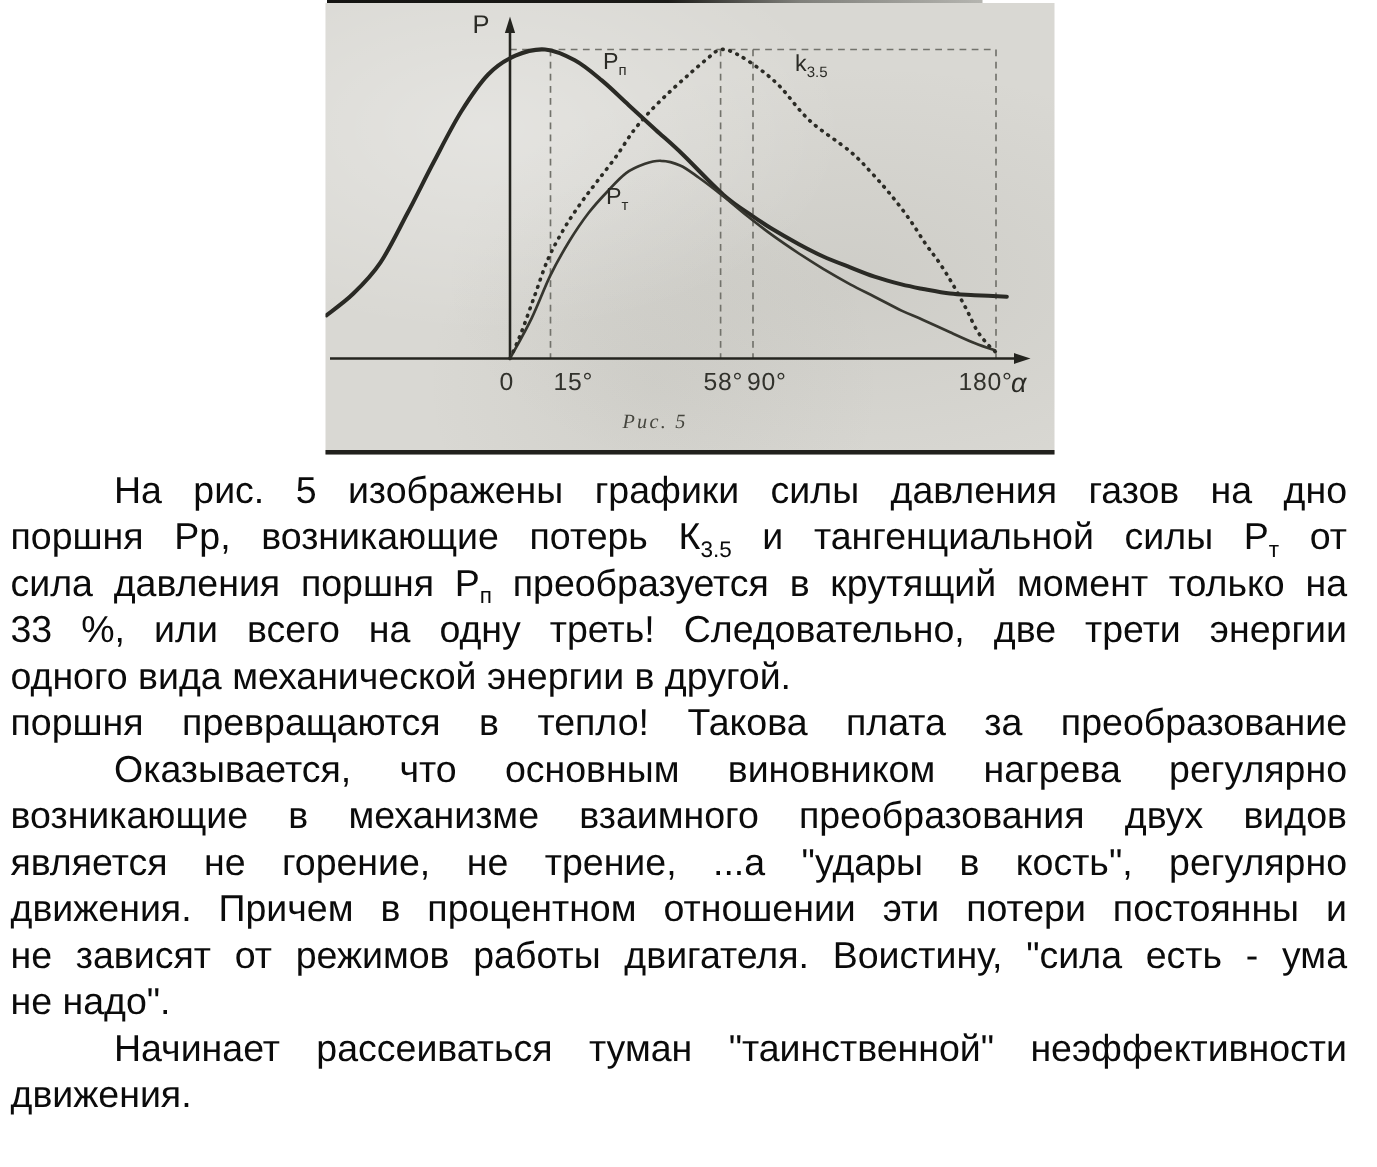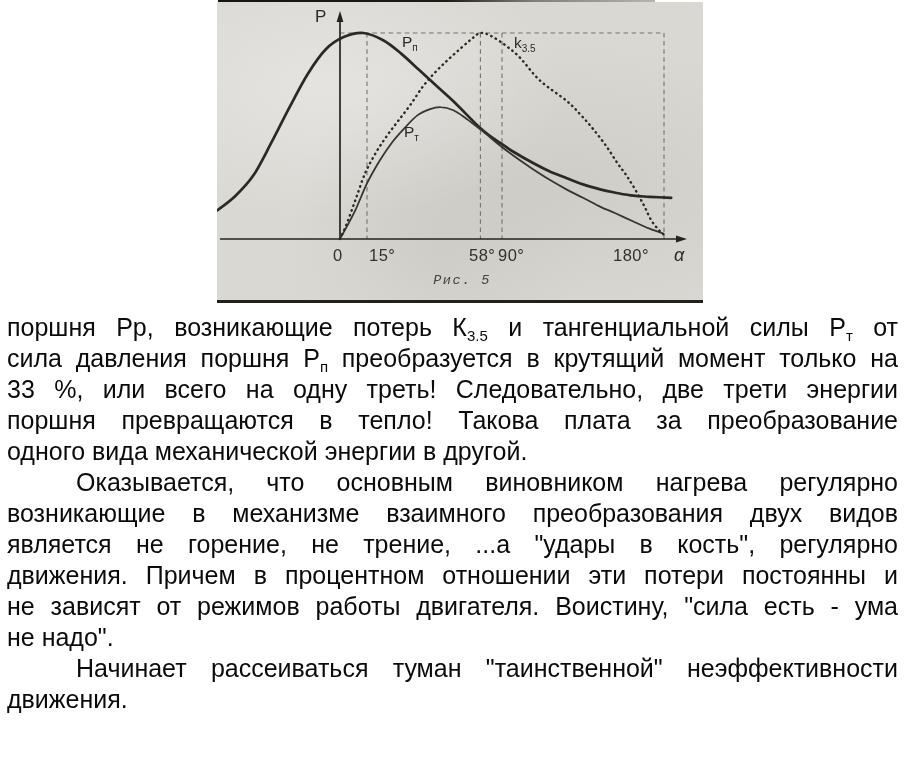--- a/index.html
+++ b/index.html
@@ -21,22 +21,22 @@
   .guide{stroke:#72726b;stroke-width:1.1;stroke-dasharray:4.5 3.6;fill:none;}
   .c-bold{stroke:#2a2a25;stroke-width:2.7;fill:none;stroke-linecap:round;}
   .c-thin{stroke:#36362f;stroke-width:1.8;fill:none;}
   .c-dot{stroke:#2b2b25;stroke-width:2.4;fill:none;stroke-dasharray:0.5 4.6;stroke-linecap:round;}
 
   .ylab{position:absolute;left:98px;top:5px;font-size:17px;color:#2b2b26;}
   .xlab{position:absolute;left:457px;top:243px;font-size:18px;font-style:italic;color:#2b2b26;}
   .tick{position:absolute;top:244px;font-size:16.5px;color:#32322c;letter-spacing:0.5px;white-space:nowrap;}
   .clabel{position:absolute;font-size:15.5px;color:#2b2b26;white-space:nowrap;}
   .csub{font-size:10px;vertical-align:-4px;}
-  .fig-caption{position:absolute;left:198px;top:271px;width:94px;text-align:center;
-    font-family:Liberation Mono, monospace;font-style:italic;font-size:13.5px;color:#45453e;letter-spacing:1.5px;}
+  .fig-caption{position:absolute;left:198px;top:271px;width:94px;
+    font-family:Liberation Serif, serif;font-style:italic;font-size:13.5px;color:#45453e;letter-spacing:1.5px;}
 
   
   .textblock{position:absolute;left:7px;top:312px;width:891px;color:#0b0b0b;font-size:25px;}
   .tline{height:31px;line-height:31px;text-align:justify;text-align-last:justify;}
   .tline.plast{text-align-last:left;}
   .tline.pfirst{text-indent:69px;}
   .tsub{font-size:15px;vertical-align:-5px;}
 </style>
 </head>
 <body>
@@ -61,36 +61,37 @@
         <path d="M 123.0 237.0 C 124.2 234.3 127.5 227.4 130.2 220.5 C 132.9 213.7 136.2 204.0 139.2 195.8 C 142.2 187.6 144.9 178.6 148.2 171.1 C 151.5 163.5 155.4 156.7 159.0 150.5 C 162.6 144.3 166.2 139.2 169.8 134.0 C 173.4 128.8 176.7 124.7 180.6 119.6 C 184.5 114.4 189.0 108.9 193.2 103.1 C 197.4 97.3 201.6 90.1 205.8 84.6 C 210.0 79.1 214.2 74.6 218.4 70.1 C 222.6 65.7 226.8 61.7 231.0 57.8 C 235.2 53.8 239.7 49.9 243.6 46.4 C 247.5 43.0 251.1 39.8 254.4 37.2 C 257.7 34.6 260.1 31.5 263.4 31.0 C 266.7 30.5 270.0 32.0 274.2 34.1 C 278.4 36.2 283.8 39.8 288.6 43.4 C 293.4 47.0 297.3 49.9 303.0 55.7 C 308.7 61.6 315.0 71.2 322.8 78.4 C 330.6 85.6 342.9 93.1 349.8 99.0 C 356.7 104.8 359.7 108.6 364.2 113.4 C 368.7 118.2 372.6 122.7 376.8 127.8 C 381.0 133.0 385.5 138.8 389.4 144.3 C 393.3 149.8 396.9 156.0 400.2 160.8 C 403.5 165.6 406.2 168.7 409.2 173.1 C 412.2 177.6 415.2 182.4 418.2 187.6 C 421.2 192.7 424.5 198.9 427.2 204.0 C 429.9 209.2 432.0 214.5 434.4 218.5 C 436.8 222.4 439.5 225.3 441.6 227.7 C 443.7 230.1 446.1 232.0 447.0 232.9" class="c-dot"></path>
       </svg>
 
     <div class="ylab">P</div>
     <div class="xlab">α</div>
     <div id="tick-layer">
         <span class="tick" style="left: 116px;">0</span>
         <span class="tick" style="left: 152px;">15°</span>
         <span class="tick" style="left: 252px;">58°</span>
         <span class="tick" style="left: 281px;">90°</span>
-        <span class="tick" style="left: 396px;">180°</span>
+        <span class="tick" style="left: 422px;">180°</span>
       </div>
     <div id="curve-label-layer">
         <div class="clabel" style="left: 185px; top: 31px;"><span>P</span><span class="csub">п</span></div>
         <div class="clabel" style="left: 187px; top: 121px;"><span>P</span><span class="csub">т</span></div>
-        <div class="clabel" style="left: 297px; top: 32px;"><span>k</span><span class="csub">3.5</span></div>
+        <div class="clabel" style="left: 313px; top: 32px;"><span>k</span><span class="csub">3.5</span></div>
       </div>
     <div class="fig-caption">Рис. 5</div>
   </div>
 
   <div class="textblock" id="textblock">
+      <div class="tline pfirst"><span>На рис. 5 изображены графики силы давления газов на дно</span></div>
       <div class="tline"><span>поршня Рр, возникающие потерь К</span><span class="tsub">3.5</span><span> и тангенциальной силы Р</span><span class="tsub">т</span><span> от</span></div>
       <div class="tline"><span>сила давления поршня Р</span><span class="tsub">п</span><span> преобразуется в крутящий момент только на</span></div>
       <div class="tline"><span>33 %, или всего на одну треть! Следовательно, две трети энергии</span></div>
+      <div class="tline plast"><span>одного вида механической энергии в другой.</span></div>
       <div class="tline"><span>поршня превращаются в тепло! Такова плата за преобразование</span></div>
-      <div class="tline plast"><span>одного вида механической энергии в другой.</span></div>
       <div class="tline pfirst"><span>Оказывается, что основным виновником нагрева регулярно</span></div>
       <div class="tline"><span>возникающие в механизме взаимного преобразования двух видов</span></div>
       <div class="tline"><span>является не горение, не трение, ...а "удары в кость", регулярно</span></div>
       <div class="tline"><span>движения. Причем в процентном отношении эти потери постоянны и</span></div>
       <div class="tline"><span>не зависят от режимов работы двигателя. Воистину, "сила есть - ума</span></div>
       <div class="tline plast"><span>не надо".</span></div>
       <div class="tline pfirst"><span>Начинает рассеиваться туман "таинственной" неэффективности</span></div>
       <div class="tline plast"><span>движения.</span></div>
     </div>
 </div>

